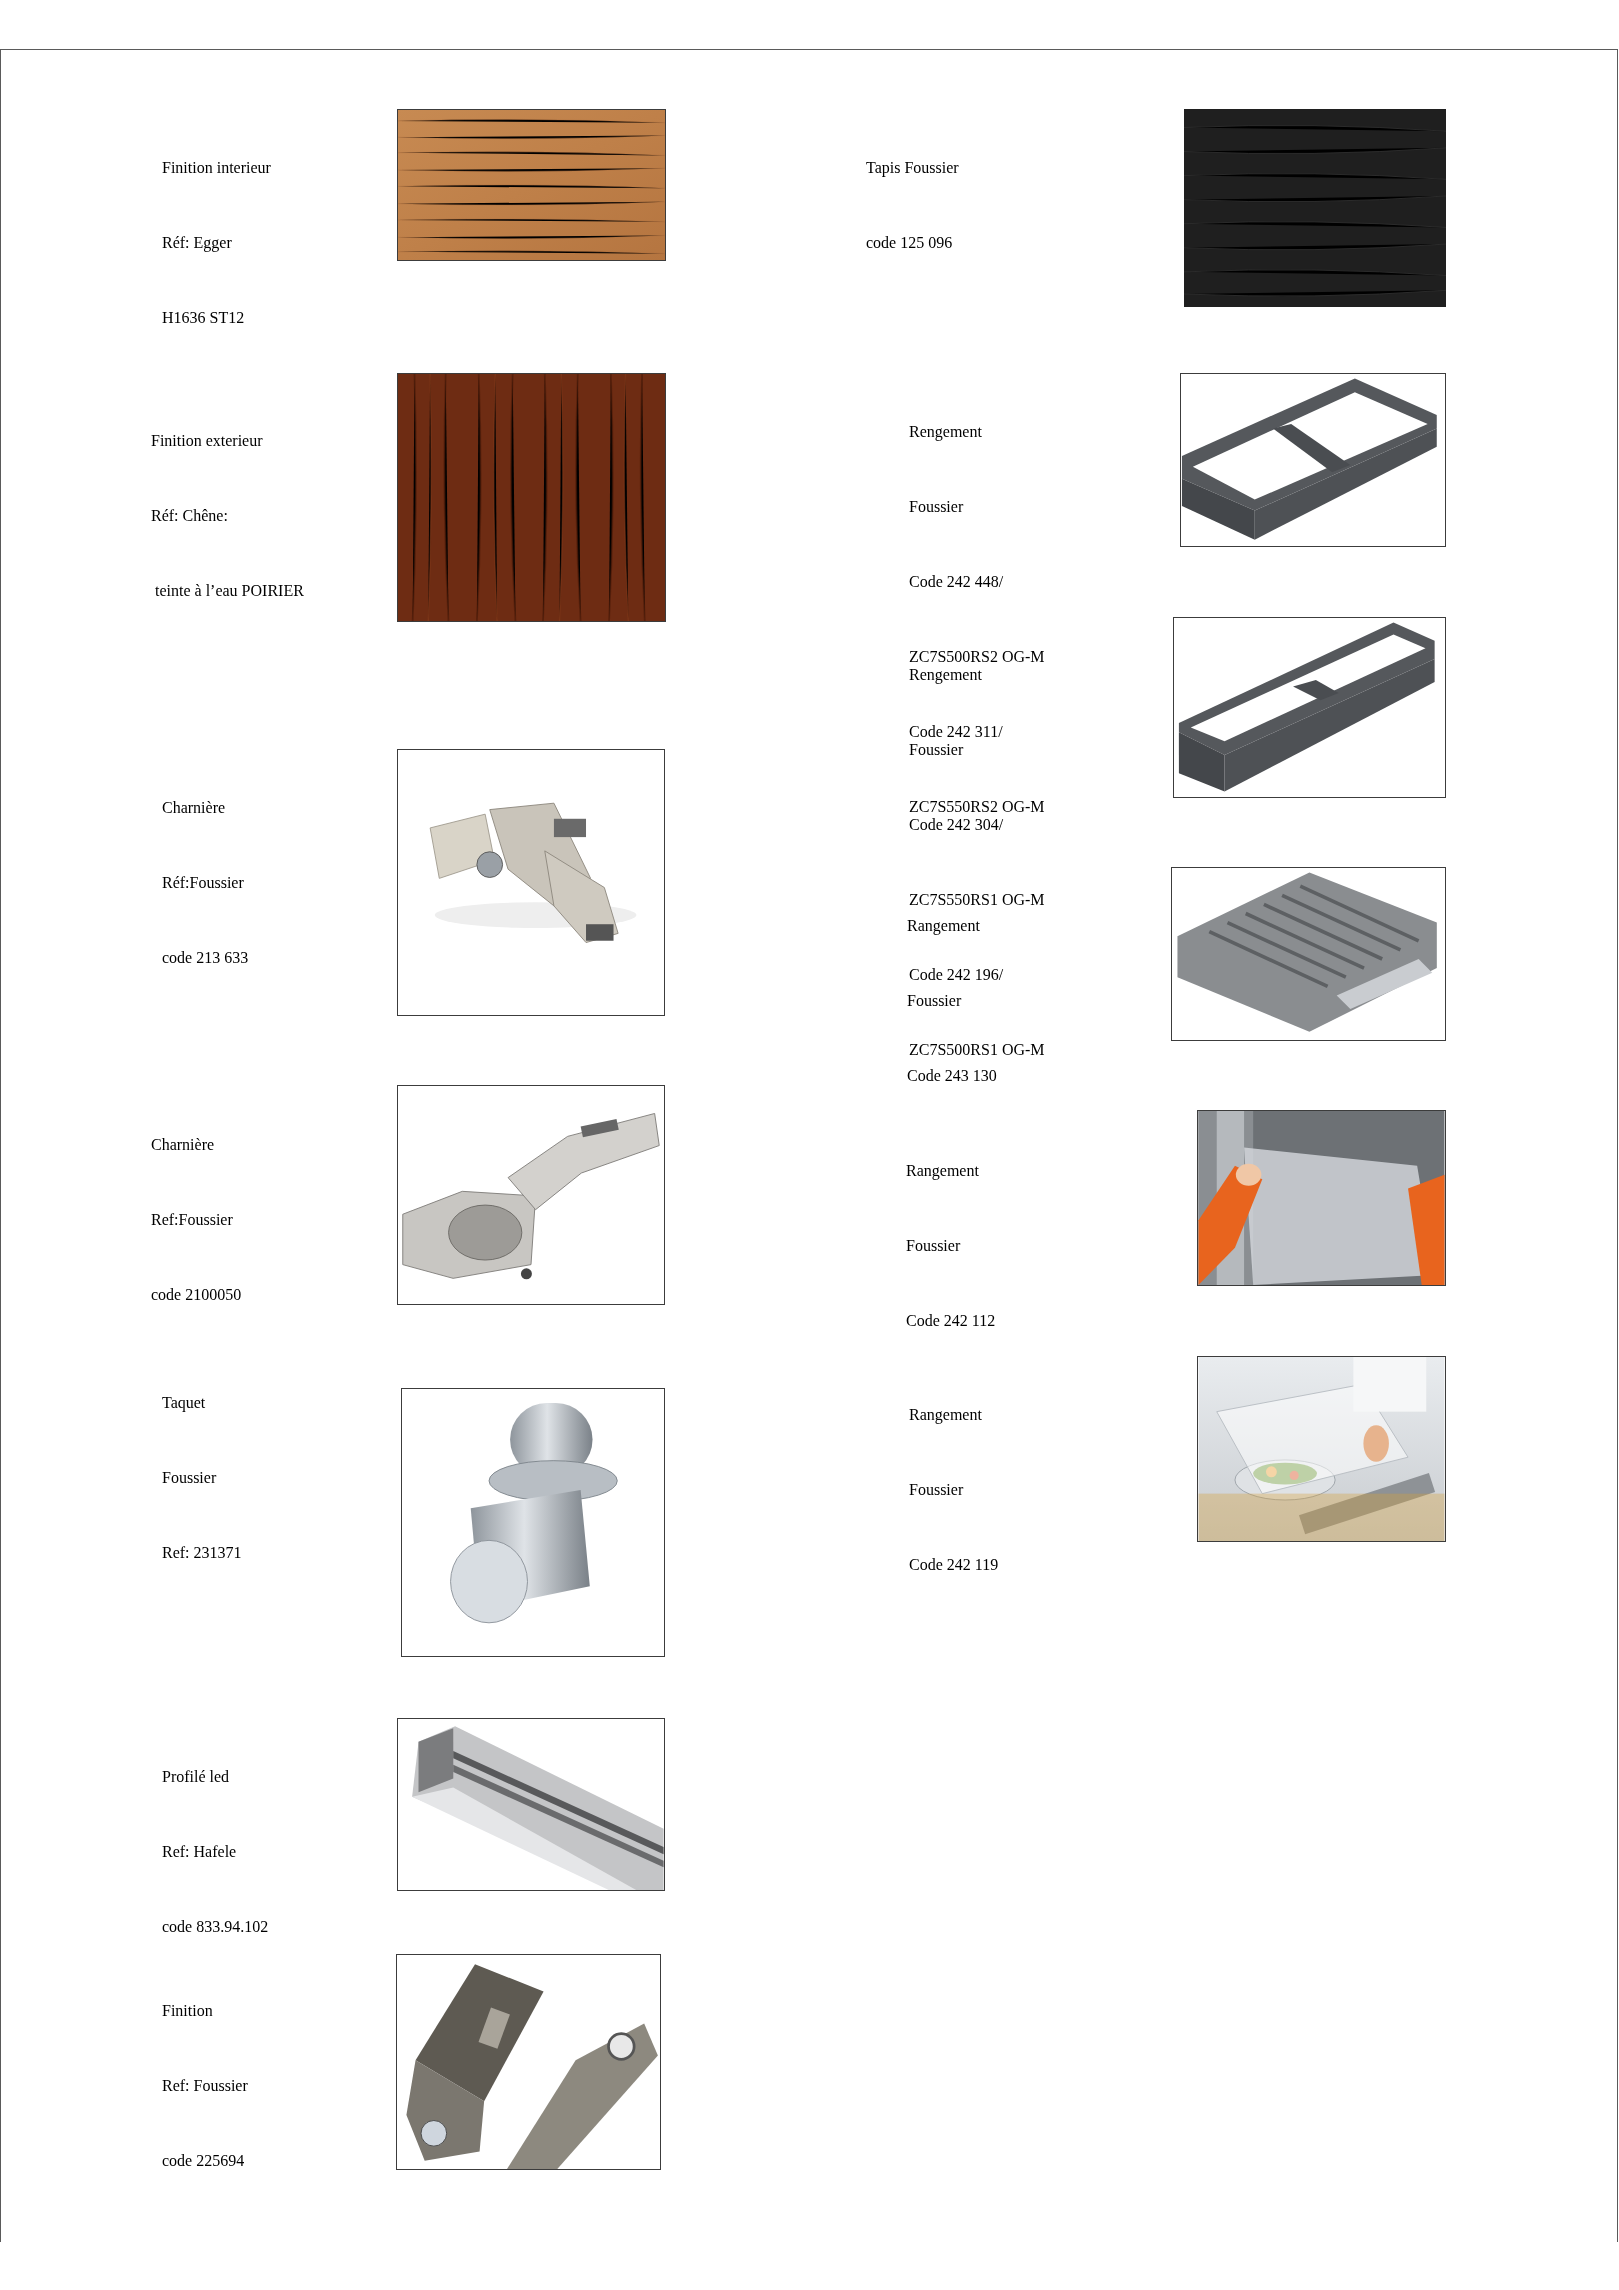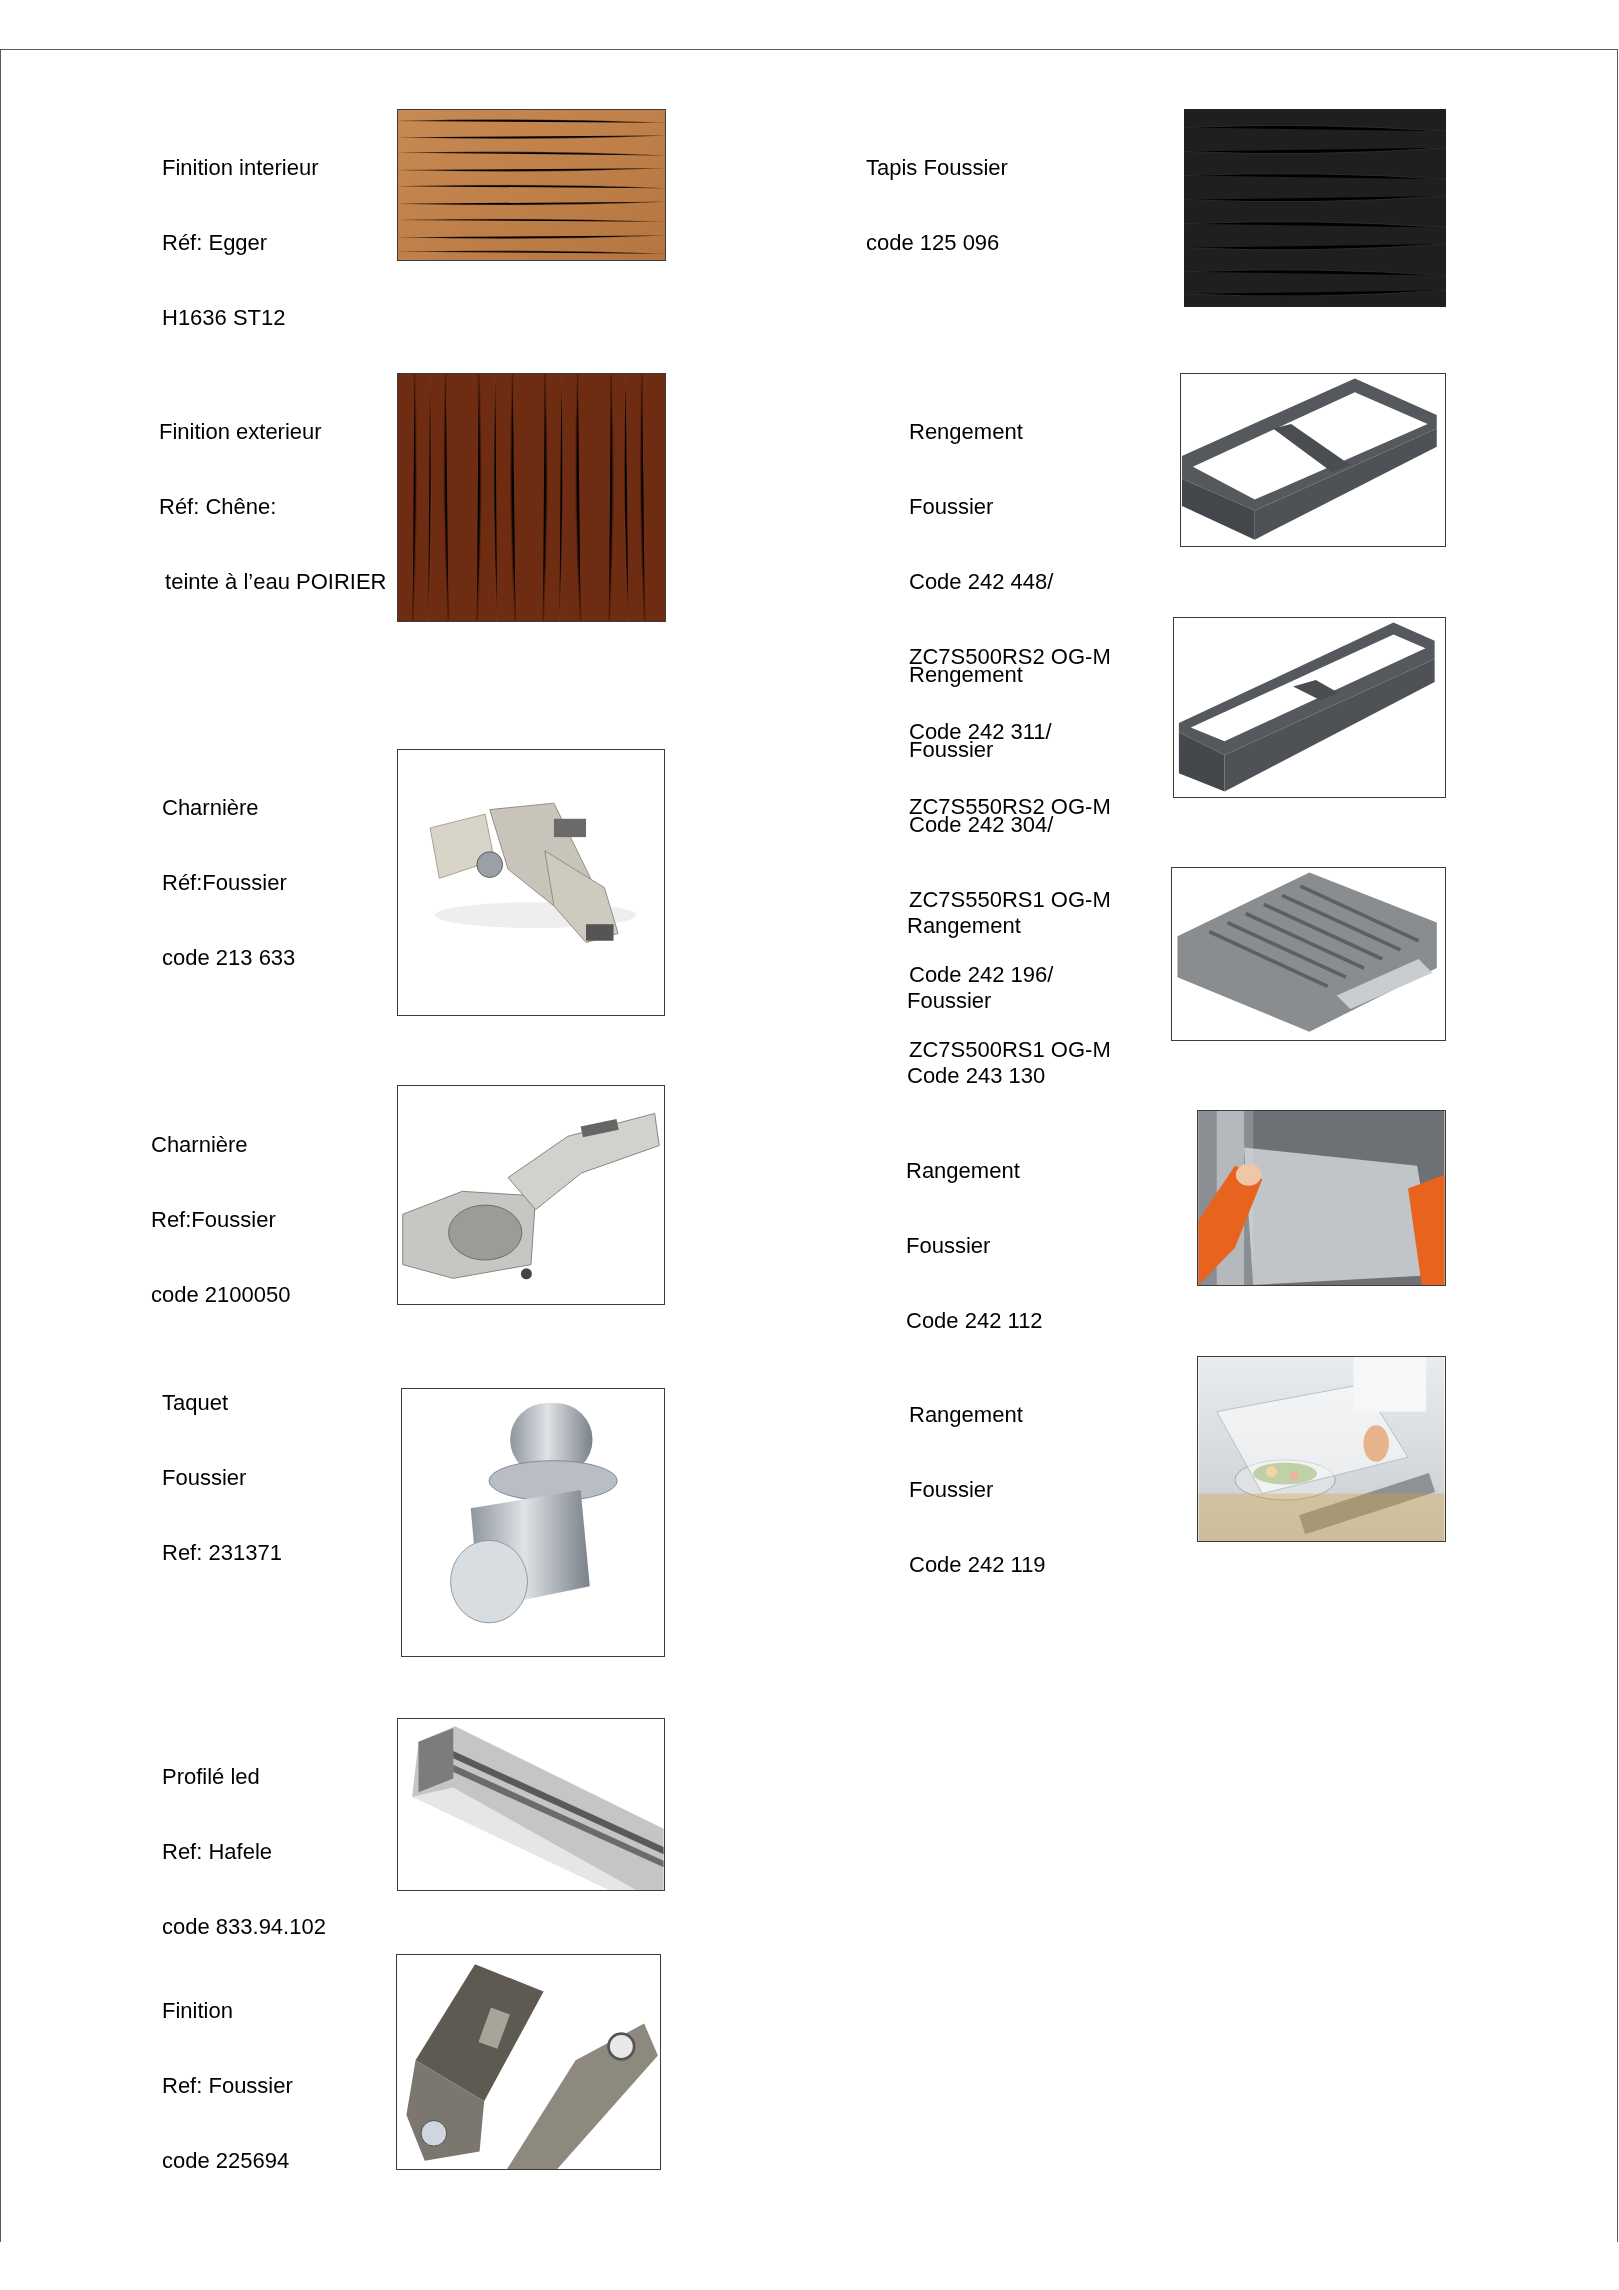--- a/index.html
+++ b/index.html
@@ -1,21 +1,21 @@
 <!DOCTYPE html>
 <html style="font-size:14.8px"><head>
 <meta charset="utf-8">
 <style>
   html, body { margin: 0; padding: 0; background: #ffffff; }
   body { width: 1620px; height: 2291px; position: relative; overflow: hidden;
          font-family: "Liberation Sans", sans-serif; color: #000; }
   .frame { position: absolute; left: 0; top: 49px; width: 1618px; height: 2193px;
            border-top: 1.8px solid #5a5a5a; border-left: 1.8px solid #5a5a5a; border-right: 1.8px solid #5a5a5a;
            box-sizing: border-box; }
-  .label { position: absolute; font-size: 22px; line-height: 25px; white-space: pre; }
+  .label { position: absolute; font-size: 16px; line-height: 25px; white-space: pre; font-family: Liberation Serif, serif; }
   .label div { white-space: pre; }
   .pic { position: absolute; box-sizing: border-box; overflow: hidden; background: #fff; }
   .bordered { border: 1.8px solid #3c3c3c; }
   .pic svg { display: block; width: 100%; height: 100%; }
 </style>
 </head>
 <body>
 
 <div class="frame"></div>
 
@@ -41,21 +41,21 @@
       <path d="M0 66 Q145 70 291 64"></path>
         <path d="M0 84 Q150 80 291 86"></path>
         <path d="M0 103 Q140 107 291 101"></path>
       <path d="M0 121 Q150 118 291 123"></path>
         <path d="M0 140 Q145 144 291 138"></path>
         <path d="M0 156 Q150 153 291 158"></path>
     </g>
   </svg>
 </div>
 
-<div class="label" style="left:151px;top:369px;margin-left:8px;">
+<div class="label" style="left:151px;top:378px;">
   <div>Finition exterieur</div>
   <div>Réf: Chêne:</div>
   <div> teinte à l’eau POIRIER</div>
 </div>
 <div class="pic bordered" style="left:397px;top:373px;width:269px;height:249px;">
   <svg viewBox="0 0 291 270" preserveAspectRatio="none">
     <rect width="291" height="270" fill="#6e2c13"></rect>
     <g stroke="#4d1b09" stroke-opacity="0.6" stroke-width="2">
       <path d="M18 0 Q22 135 16 270"></path>
         <path d="M52 0 Q48 135 55 270"></path>

